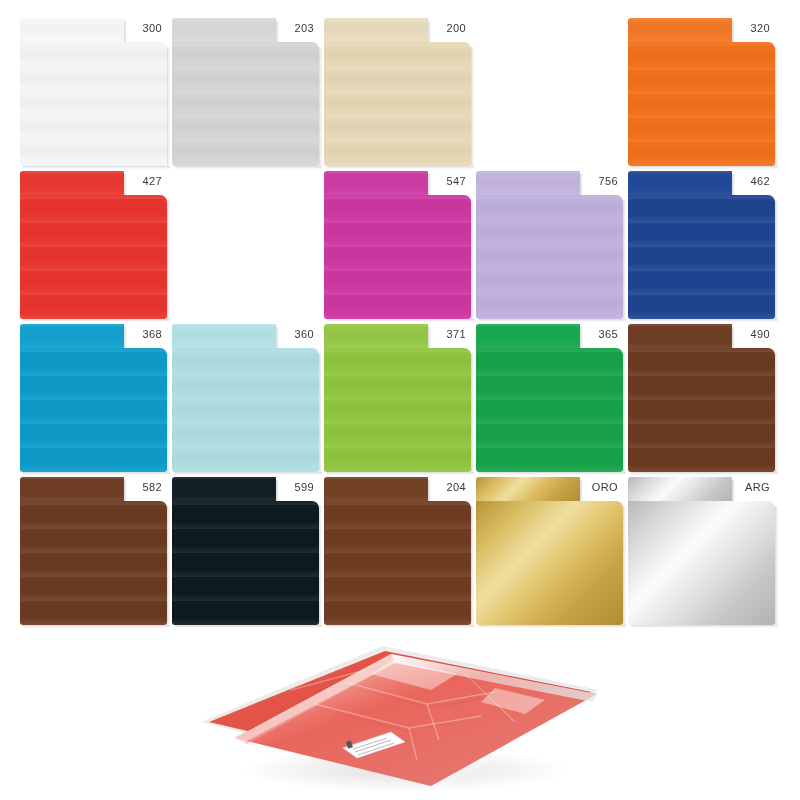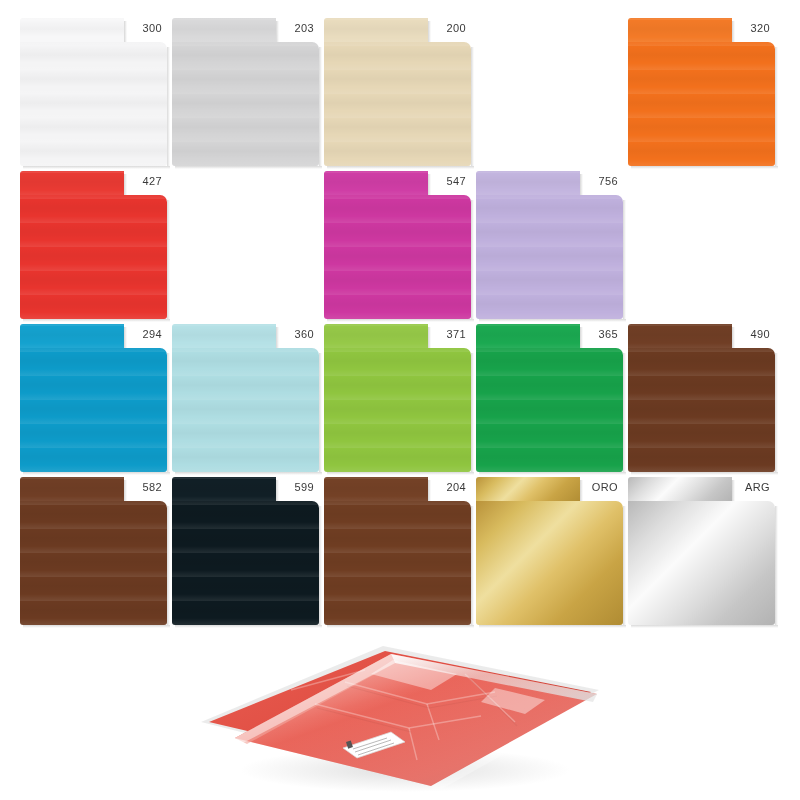--- a/index.html
+++ b/index.html
@@ -203,30 +203,41 @@
       <div class="sheet">
         <div class="sheet-top" style="background: rgb(195, 181, 223);">
           <div class="mottle"></div>
         </div>
         <div class="sheet-body" style="background: rgb(191, 176, 221);">
           <div class="mottle"></div>
         </div>
       </div>
       <div class="code-label">756</div>
     </div>
+    <div class="swatch-cell" style="left: 628px; top: 171px;">
+      <div class="sheet">
+        <div class="sheet-top" style="background: rgb(35, 74, 153);">
+          <div class="mottle"></div>
+        </div>
+        <div class="sheet-body" style="background: rgb(31, 68, 145);">
+          <div class="mottle"></div>
+        </div>
+      </div>
+      <div class="code-label">462</div>
+    </div>
     <div class="swatch-cell" style="left: 20px; top: 324px;">
       <div class="sheet">
         <div class="sheet-top" style="background: rgb(20, 162, 207);">
           <div class="mottle"></div>
         </div>
         <div class="sheet-body" style="background: rgb(13, 155, 201);">
           <div class="mottle"></div>
         </div>
       </div>
-      <div class="code-label">294</div>
+      <div class="code-label">368</div>
     </div>
     <div class="swatch-cell" style="left: 172px; top: 324px;">
       <div class="sheet">
         <div class="sheet-top" style="background: rgb(181, 225, 230);">
           <div class="mottle"></div>
         </div>
         <div class="sheet-body" style="background: rgb(174, 221, 226);">
           <div class="mottle"></div>
         </div>
       </div>

